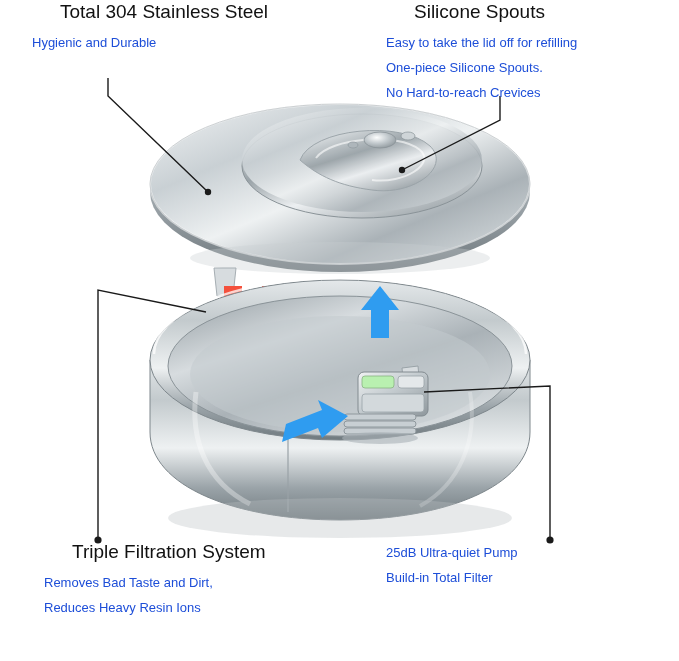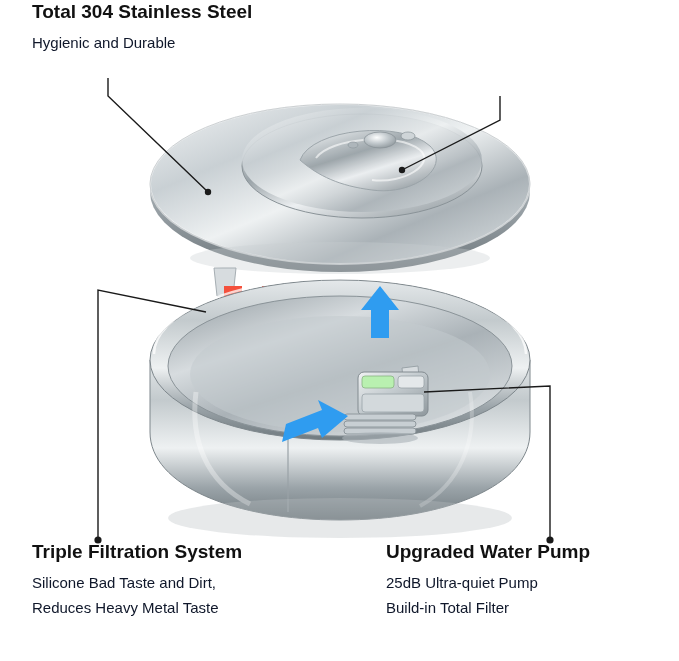--- a/index.html
+++ b/index.html
@@ -13,29 +13,30 @@
     height: 661px;
     background: #ffffff;
     font-family: "Liberation Sans", sans-serif;
     overflow: hidden;
   }
   .callout {
     position: absolute;
   }
   .callout .title {
     font-size: 19px;
-    font-weight: bold;
+    font-weight: normal;
     color: #111111;
     line-height: 24px;
     margin-bottom: 6px;
     white-space: nowrap;
+    margin-left: 28px;
   }
   .callout .line {
-    font-size: 15px;
-    color: #0f172a;
+    font-size: 13px;
+    color: #1d4ed8;
     line-height: 25px;
     white-space: nowrap;
   }
   
   #leaders {
     position: absolute;
     left: 0;
     top: 0;
     width: 679px;
     height: 661px;
@@ -44,21 +45,21 @@
   
   #product {
     position: absolute;
     left: 0;
     top: 0;
     width: 679px;
     height: 661px;
   }
   .tl { position: absolute; left: 32px; top: 0px; }
   .tr { position: absolute; left: 386px; top: 0px; }
-  .bl { position: absolute; left: 32px; top: 540px; }
+  .bl { position: absolute; left: 44px; top: 540px; }
   .br { position: absolute; left: 386px; top: 540px; }
 </style>
 </head>
 <body>
 
 <div id="stage">
 
   <svg id="product" viewBox="0 0 679 661">
     <defs>
       <linearGradient id="lidTop" x1="0" y1="0" x2="1" y2="1">
@@ -218,26 +219,31 @@
       <circle cx="98" cy="540" r="3.6"></circle>
       <circle cx="550" cy="540" r="3.6"></circle>
     </g>
   </svg>
 
   <div class="callout tl">
     <div class="title">Total 304 Stainless Steel</div>
     <div class="line">Hygienic and Durable</div>
   </div>
 
+  <div class="callout tr">
+    <div class="title">Silicone Spouts</div>
+    <div class="line">Easy to take the lid off for refilling</div>
+    <div class="line">One-piece Silicone Spouts.</div>
+    <div class="line">No Hard-to-reach Crevices</div>
+  </div>
 
   <div class="callout bl">
     <div class="title">Triple Filtration System</div>
-    <div class="line">Silicone Bad Taste and Dirt,</div>
-    <div class="line">Reduces Heavy Metal Taste</div>
+    <div class="line">Removes Bad Taste and Dirt,</div>
+    <div class="line">Reduces Heavy Resin Ions</div>
   </div>
 
   <div class="callout br">
-    <div class="title">Upgraded Water Pump</div>
     <div class="line">25dB Ultra-quiet Pump</div>
     <div class="line">Build-in Total Filter</div>
   </div>
 
 </div>
 
 </body></html>

